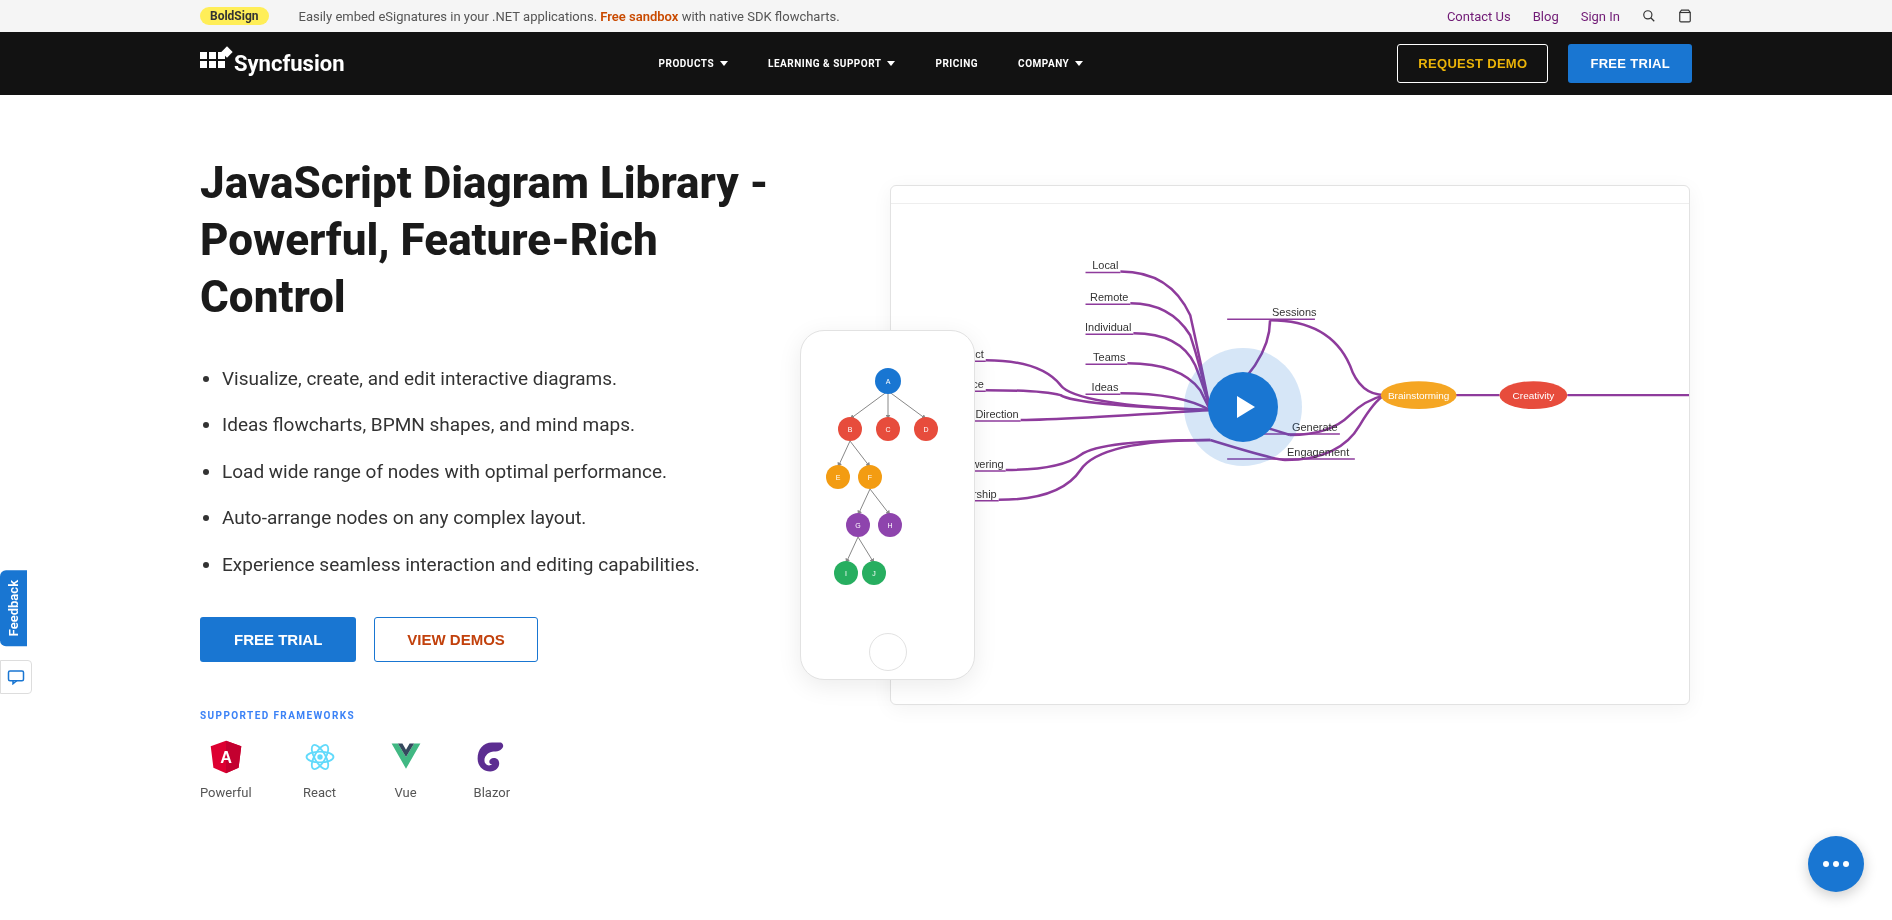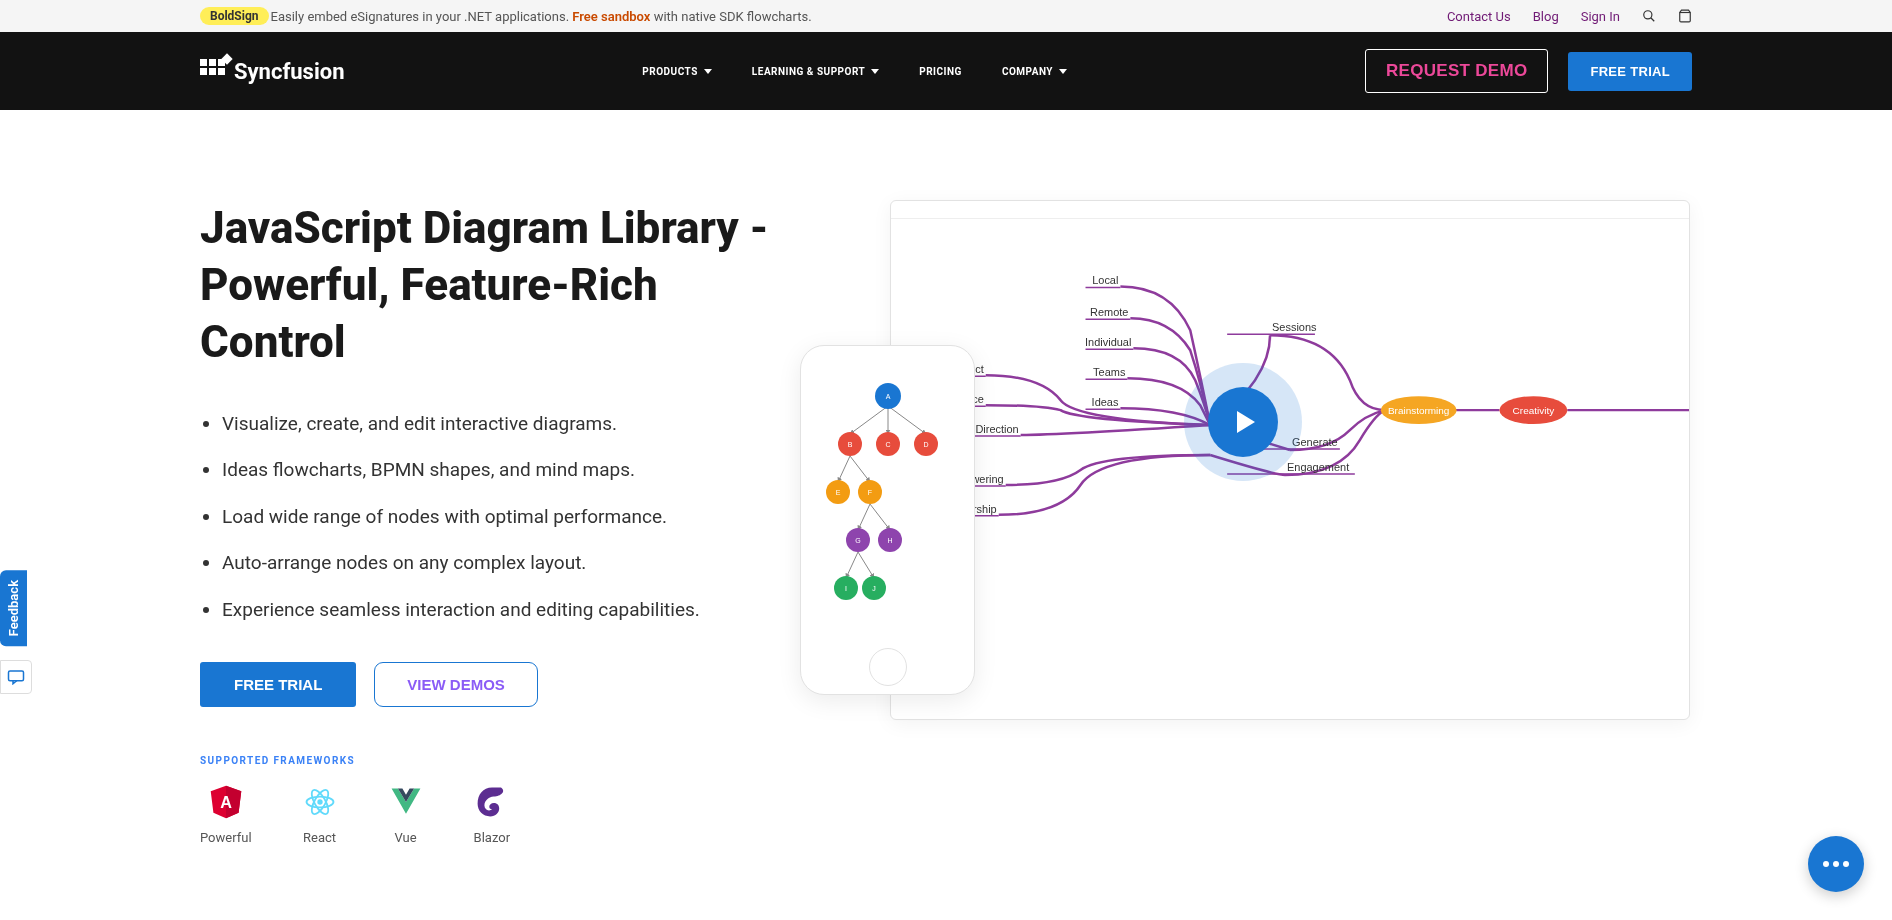--- a/index.html
+++ b/index.html
@@ -1,47 +1,47 @@
 <!DOCTYPE html>
 <html><head>
 <meta charset="utf-8">
 <style>
 * { margin: 0; padding: 0; box-sizing: border-box; }
 body { font-family: -apple-system, BlinkMacSystemFont, 'Segoe UI', Roboto, Arial, sans-serif; background: #fff; color: #333; overflow-x: hidden; }
 
 
 .topbar { background: #f5f5f5; height: 32px; display: flex; align-items: center; padding: 0 200px; justify-content: space-between; font-size: 13px; }
-.topbar-left { display: flex; align-items: center; gap: 2px; }
+.topbar-left { display: flex; align-items: center; gap: 30px; }
 .boldsign-badge { background: #ffee58; padding: 2px 10px; border-radius: 12px; font-weight: 700; font-size: 12px; color: #333; }
 .topbar-text { color: #555; }
 .topbar-text .highlight { color: #c94a00; font-weight: 600; margin-top: 17px; }
 .topbar-right { display: flex; align-items: center; gap: 22px; color: #701a75; }
 .topbar-right span, .topbar-right svg { cursor: pointer; }
 
 
-.navbar { background: #121212; height: 78px; display: flex; align-items: center; padding: 0 200px; justify-content: space-between; }
+.navbar { background: #121212; height: 63px; display: flex; align-items: center; padding: 0 200px; justify-content: space-between; }
 .logo { color: #fff; font-weight: 700; font-size: 22px; display: flex; align-items: center; gap: 6px; }
 .logo-icon { width: 28px; height: 24px; display: flex; flex-wrap: wrap; gap: 2px; align-content: flex-start; position: relative; }
 .logo-icon .sq { width: 7px; height: 7px; background: #fff; }
 .logo-icon .diamond { width: 8px; height: 8px; background: #fff; transform: rotate(45deg); position: absolute; right: -3px; top: -4px; }
 .nav-links { display: flex; align-items: center; gap: 40px; }
 .nav-item { color: #fff; font-weight: 700; font-size: 10px; letter-spacing: 0.5px; cursor: pointer; display: flex; align-items: center; gap: 6px; }
 .nav-actions { display: flex; gap: 20px; align-items: center; }
-.btn-outline { background: transparent; border: 1px solid #fff; color: #ec4899; padding: 11px 20px; font-weight: 700; font-size: 17px; border-radius: 3px; cursor: pointer; letter-spacing: 0.3px; }
+.btn-outline { background: transparent; border: 1px solid #fff; color: #eab308; padding: 11px 20px; font-weight: 700; font-size: 13px; border-radius: 3px; cursor: pointer; letter-spacing: 0.3px; }
 .btn-primary { background: #1976d2; border: none; color: #fff; padding: 12px 22px; font-weight: 700; font-size: 13px; border-radius: 3px; cursor: pointer; letter-spacing: 0.3px; }
 
 
 .hero { display: flex; padding: 60px 0 40px 200px; position: relative; overflow: hidden; }
-.hero-left { flex: 0 0 570px; margin-top: 30px; }
+.hero-left { flex: 0 0 570px; }
 .hero-title { font-size: 44px; font-weight: 800; line-height: 1.3; color: #1a1a1a; margin-bottom: 38px; }
 .hero-bullets { list-style: disc; padding-left: 22px; margin-bottom: 38px; }
 .hero-bullets li { font-size: 19px; line-height: 1.5; color: #333; margin-bottom: 18px; }
 .hero-actions { display: flex; gap: 18px; margin-bottom: 48px; }
 .btn-trial { background: #1976d2; color: #fff; border: none; padding: 14px 34px; font-weight: 700; font-size: 15px; border-radius: 3px; cursor: pointer; }
-.btn-demos { background: #fff; color: #8b5cf6; border: 1.5px solid #1976d2; padding: 13px 32px; font-weight: 700; font-size: 15px; border-radius: 9px; cursor: pointer; }
+.btn-demos { background: #fff; color: #c2410c; border: 1.5px solid #1976d2; padding: 13px 32px; font-weight: 700; font-size: 15px; border-radius: 3px; cursor: pointer; }
 .frameworks-label { font-size: 10px; font-weight: 700; letter-spacing: 1.4px; color: #3b82f6; margin-bottom: 18px; }
 .frameworks { display: flex; gap: 50px; }
 .fw-item { display: flex; flex-direction: column; align-items: center; gap: 10px; font-size: 13px; color: #555; cursor: pointer; }
 .fw-icon { width: 36px; height: 36px; }
 
 
 .hero-right { flex: 1; position: relative; min-height: 560px; }
 .browser-frame { position: absolute; left: 120px; top: 30px; width: 800px; height: 520px; background: #fff; border: 1px solid #e2e2e2; border-radius: 6px; box-shadow: 0 4px 20px rgba(0,0,0,0.05); }
 .browser-hdr { height: 18px; border-bottom: 1px solid #eee; }
 .mobile-frame { position: absolute; left: 30px; top: 175px; width: 175px; height: 350px; background: #fff; border: 1px solid #e2e2e2; border-radius: 24px; box-shadow: 0 6px 24px rgba(0,0,0,0.08); display: flex; flex-direction: column; align-items: center; padding-top: 28px; }

